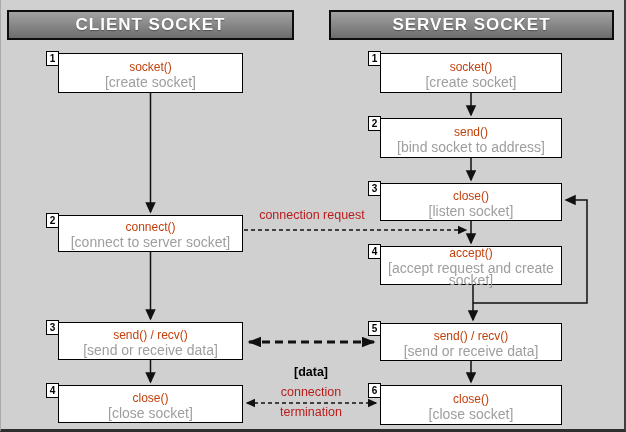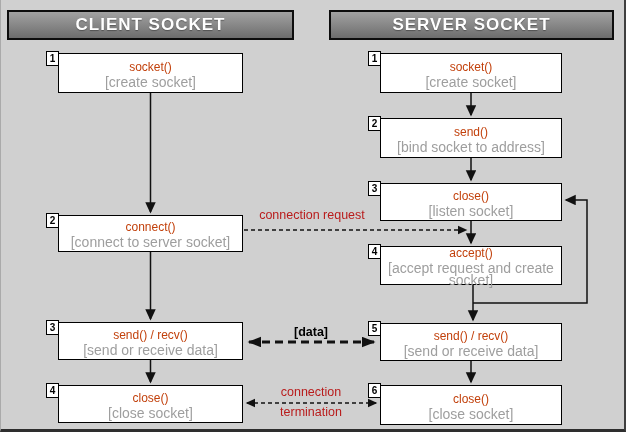--- a/index.html
+++ b/index.html
@@ -32,21 +32,21 @@
   .badge{
     position:absolute;left:-13px;top:-3px;width:13px;height:15px;
     background:#ffffff;border:1px solid #000000;box-sizing:border-box;
     font-size:10px;font-weight:bold;color:#000000;
     display:flex;align-items:center;justify-content:center;
   }
   .arrow-label{
     position:absolute;color:#b91c1c;font-size:12.5px;line-height:14px;
     text-align:center;white-space:nowrap;
   }
-  .arrow-label.bold{font-weight:bold;color:#000;}
+  .arrow-label.bold{font-weight:bold;color:#000;margin-top:40px;}
   #arrow-layer{position:absolute;left:0;top:0;pointer-events:none;}
 </style>
 </head>
 <body>
 
 <div id="stage" style="--bg: #d0d0d0; --hdr-top: #a2a2a2; --hdr-bot: #6d6d6d; --sub: #9e9e9e; --line: #111111;">
 
   <div class="col-header" style="left:7px;top:10px;width:287px;">CLIENT SOCKET</div>
   <div class="col-header" style="left:329px;top:10px;width:285px;">SERVER SOCKET</div>
 

